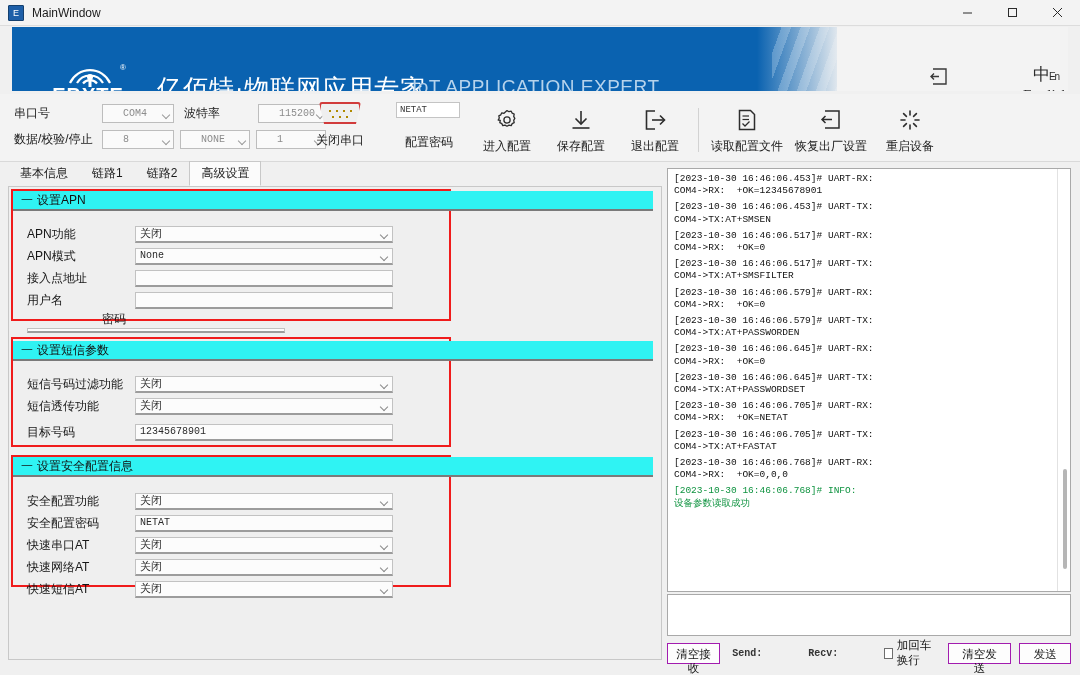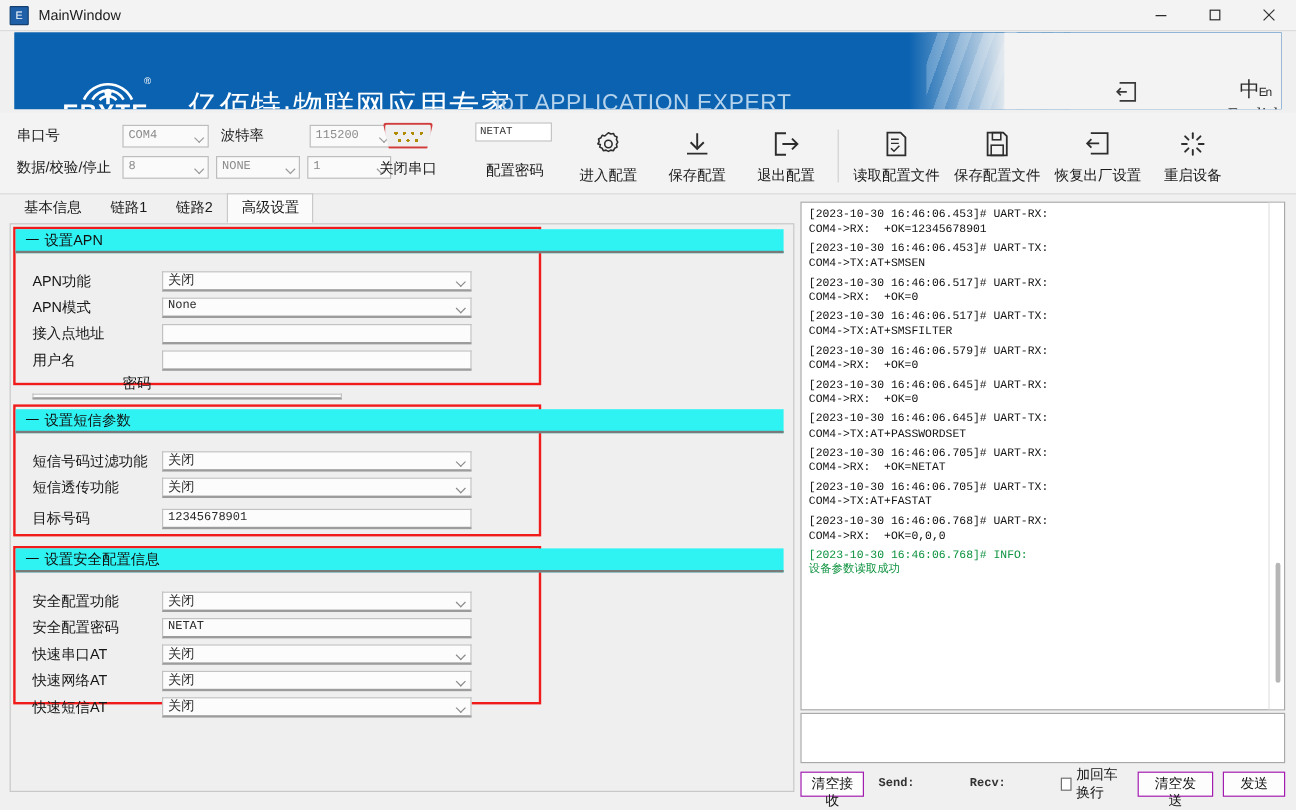--- a/index.html
+++ b/index.html
@@ -87,21 +87,21 @@
   
   .toolbar {
     position: absolute; top: 94px; left: 0; width: 1080px; height: 68px;
     background: #f3f3f3; border-bottom: 1px solid #d9d9d9;
   }
   .serial-grid { position: absolute; top: 6px; left: 14px; }
   .sg-row { display: flex; align-items: center; height: 26px; }
   .sg-label { font-size: 12px; color: #1a1a1a; width: 88px; }
   .sg-sel {
     height: 19px; border: 1px solid #bdbdbd; background: #fafafa;
-    font-size: 10px; color: #8c8c8c; padding: 0 14px 0 4px;
+    font-size: 10px; color: #8c8c8c; padding: 0 14px 0 20px;
     display: flex; align-items: center; position: relative;
     font-family: "Liberation Mono", monospace;
   }
   .sg-sel::after {
     content: ""; position: absolute; right: 4px; top: 7px;
     width: 5px; height: 5px; border-right: 1px solid #9a9a9a;
     border-bottom: 1px solid #9a9a9a; transform: rotate(45deg);
   }
   .w1 { width: 72px; }
   .w2 { width: 70px; }
@@ -362,30 +362,20 @@
       <div class="tool-item wide">
         <div class="tool-ico">
           <svg width="22" height="24" viewBox="0 0 22 24">
               <path d="M3.5 2.5h11l4 4v15h-15z" fill="none" stroke="#2d2d2d" stroke-width="1.5"></path>
               <line x1="6.5" y1="8" x2="13" y2="8" stroke="#2d2d2d" stroke-width="1.2"></line>
               <line x1="6.5" y1="11.5" x2="13" y2="11.5" stroke="#2d2d2d" stroke-width="1.2"></line>
               <path d="M6.5 15.5l2.5 2.5 4.5-4.5" fill="none" stroke="#2d2d2d" stroke-width="1.3"></path>
             </svg>
         </div>
         <div class="tool-lbl">读取配置文件</div>
-      </div>
-      <div class="tool-item wide">
-        <div class="tool-ico">
-          <svg width="22" height="24" viewBox="0 0 22 24">
-              <path d="M3 2.5h13l3 3v16H3z" fill="none" stroke="#2d2d2d" stroke-width="1.5"></path>
-              <rect x="7" y="2.5" width="7" height="6" fill="none" stroke="#2d2d2d" stroke-width="1.3"></rect>
-              <rect x="6" y="13" width="10" height="8.5" fill="none" stroke="#2d2d2d" stroke-width="1.3"></rect>
-            </svg>
-        </div>
-        <div class="tool-lbl">保存配置文件</div>
       </div>
       <div class="tool-item wide">
         <div class="tool-ico">
           <svg width="24" height="24" viewBox="0 0 24 24">
               <path d="M6,3 H20 V20 H6" fill="none" stroke="#2d2d2d" stroke-width="1.5"></path>
               <path d="M13,11.5 H3 M6.5,8 L3,11.5 L6.5,15" fill="none" stroke="#2d2d2d" stroke-width="1.5"></path>
             </svg>
         </div>
         <div class="tool-lbl">恢复出厂设置</div>
       </div>
@@ -517,20 +507,24 @@
         </div>
         <div class="logblock">
           <div class="logline">[2023-10-30 16:46:06.517]# UART-TX:</div>
           <div class="logline">COM4-&gt;TX:AT+SMSFILTER</div>
         </div>
         <div class="logblock">
           <div class="logline">[2023-10-30 16:46:06.579]# UART-RX:</div>
           <div class="logline">COM4-&gt;RX:  +OK=0</div>
         </div>
         <div class="logblock">
+          <div class="logline">[2023-10-30 16:46:06.579]# UART-TX:</div>
+          <div class="logline">COM4-&gt;TX:AT+PASSWORDEN</div>
+        </div>
+        <div class="logblock">
           <div class="logline">[2023-10-30 16:46:06.645]# UART-RX:</div>
           <div class="logline">COM4-&gt;RX:  +OK=0</div>
         </div>
         <div class="logblock">
           <div class="logline">[2023-10-30 16:46:06.645]# UART-TX:</div>
           <div class="logline">COM4-&gt;TX:AT+PASSWORDSET</div>
         </div>
         <div class="logblock">
           <div class="logline">[2023-10-30 16:46:06.705]# UART-RX:</div>
           <div class="logline">COM4-&gt;RX:  +OK=NETAT</div>

